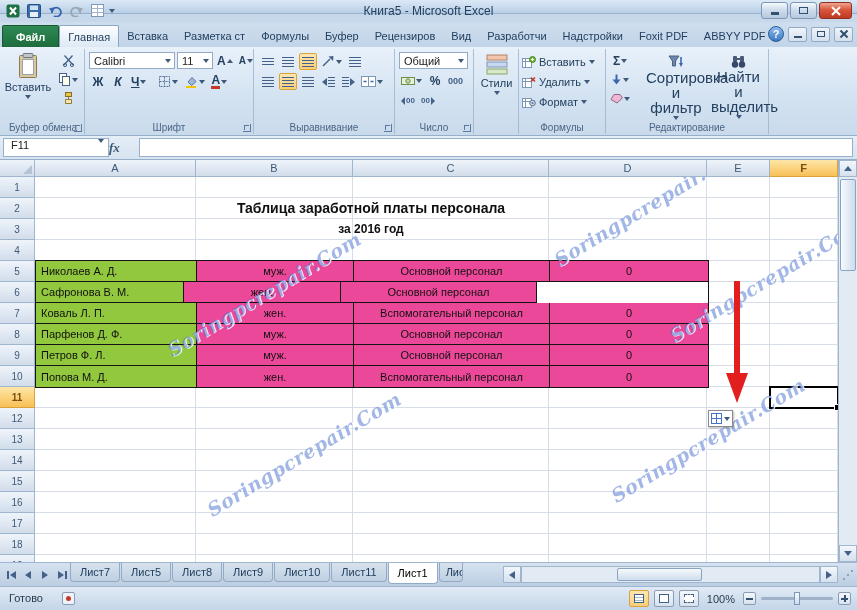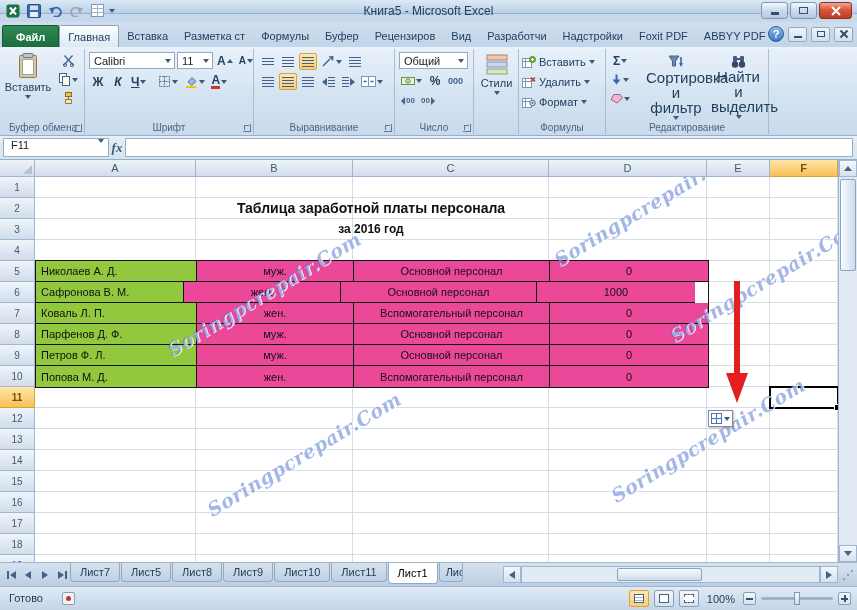--- a/index.html
+++ b/index.html
@@ -42,21 +42,21 @@
   .bigbtn{display:flex;flex-direction:column;align-items:center;gap:2px;padding-top:3px}
   .blabel{font-size:11px;color:#23405f;white-space:nowrap}
   .fletter{font-weight:bold;color:#23405f;font-size:12px;line-height:12px}
   .li{width:12px;height:10px;background:repeating-linear-gradient(to bottom,#44618a 0 1px,transparent 1px 3px)}
   .cellsbtn{position:absolute;left:3px;display:flex;align-items:center;gap:3px;height:18px}
   .editbtn{position:absolute;top:4px;display:flex;flex-direction:column;align-items:center;gap:1px;padding-top:2px}
   .el2{font-size:15px;line-height:15px;text-align:center;color:#23405f;white-space:nowrap}
   
   .fbar{position:absolute;left:0;top:136px;width:857px;height:24px;background:linear-gradient(#e6eef7,#d6e3f0);border-bottom:1px solid #96b0cc;display:flex;align-items:center}
   .namebox{width:106px;height:19px;background:#fff;border:1px solid #96b0cc;margin-left:3px;display:flex;align-items:flex-start;justify-content:space-between;padding:0 4px 0 7px}
-  .fxzone{width:16px;display:flex;justify-content:center;align-items:center}
+  .fxzone{width:30px;display:flex;justify-content:flex-start;align-items:center}
   .fx{font-family:"Liberation Serif","DejaVu Serif",serif;font-style:italic;font-weight:bold;color:#3f5a78;font-size:13px}
   .finput{flex:1;height:19px;background:#fff;border:1px solid #96b0cc;margin-right:4px}
   
   .sheet{position:absolute;left:0;top:160px;width:857px;height:402px;background:#fff;overflow:hidden}
   .hdr{background:linear-gradient(#eff4fa,#dde6f1 60%,#d2ddeb);border-right:1px solid #9fb6ce;border-bottom:1px solid #9fb6ce;color:#3f5a78;display:flex;align-items:center;justify-content:center}
   .hdr.sel{background:linear-gradient(#fde6a8,#fbd27a 55%,#f8c058);color:#7a4f0e;border-color:#d9a23c;font-weight:bold}
   .corner{position:absolute;left:0;top:0;width:35px;height:17px}
   .corner::after{content:"";position:absolute;right:2px;bottom:2px;border-left:9px solid transparent;border-bottom:9px solid #b4c3d6}
   .colhdr{position:absolute;top:0;height:17px}
   .rowhdr{position:absolute;left:0;width:35px;height:21px;font-size:10px}
@@ -546,21 +546,20 @@
         <div class="trow">
           <div class="dcell name" style="width:161px">Николаев А. Д.</div>
           <div class="dcell" style="width:157px">муж.</div>
           <div class="dcell" style="width:196px">Основной персонал</div>
           <div class="dcell" style="width:158px;border-right:none">0</div>
         </div>
         <div class="trow">
           <div class="dcell name" style="width:148px">Сафронова В. М.</div>
           <div class="dcell" style="width:157px">жен.</div>
           <div class="dcell" style="width:196px">Основной персонал</div>
-          <div class="dcell" style="width:158px;border-right:none">1000</div>
         </div>
         <div class="trow">
           <div class="dcell name" style="width:161px">Коваль Л. П.</div>
           <div class="dcell" style="width:157px">жен.</div>
           <div class="dcell" style="width:196px">Вспомогательный персонал</div>
           <div class="dcell" style="width:158px;border-right:none">0</div>
         </div>
         <div class="trow">
           <div class="dcell name" style="width:161px">Парфенов Д. Ф.</div>
           <div class="dcell" style="width:157px">муж.</div>

